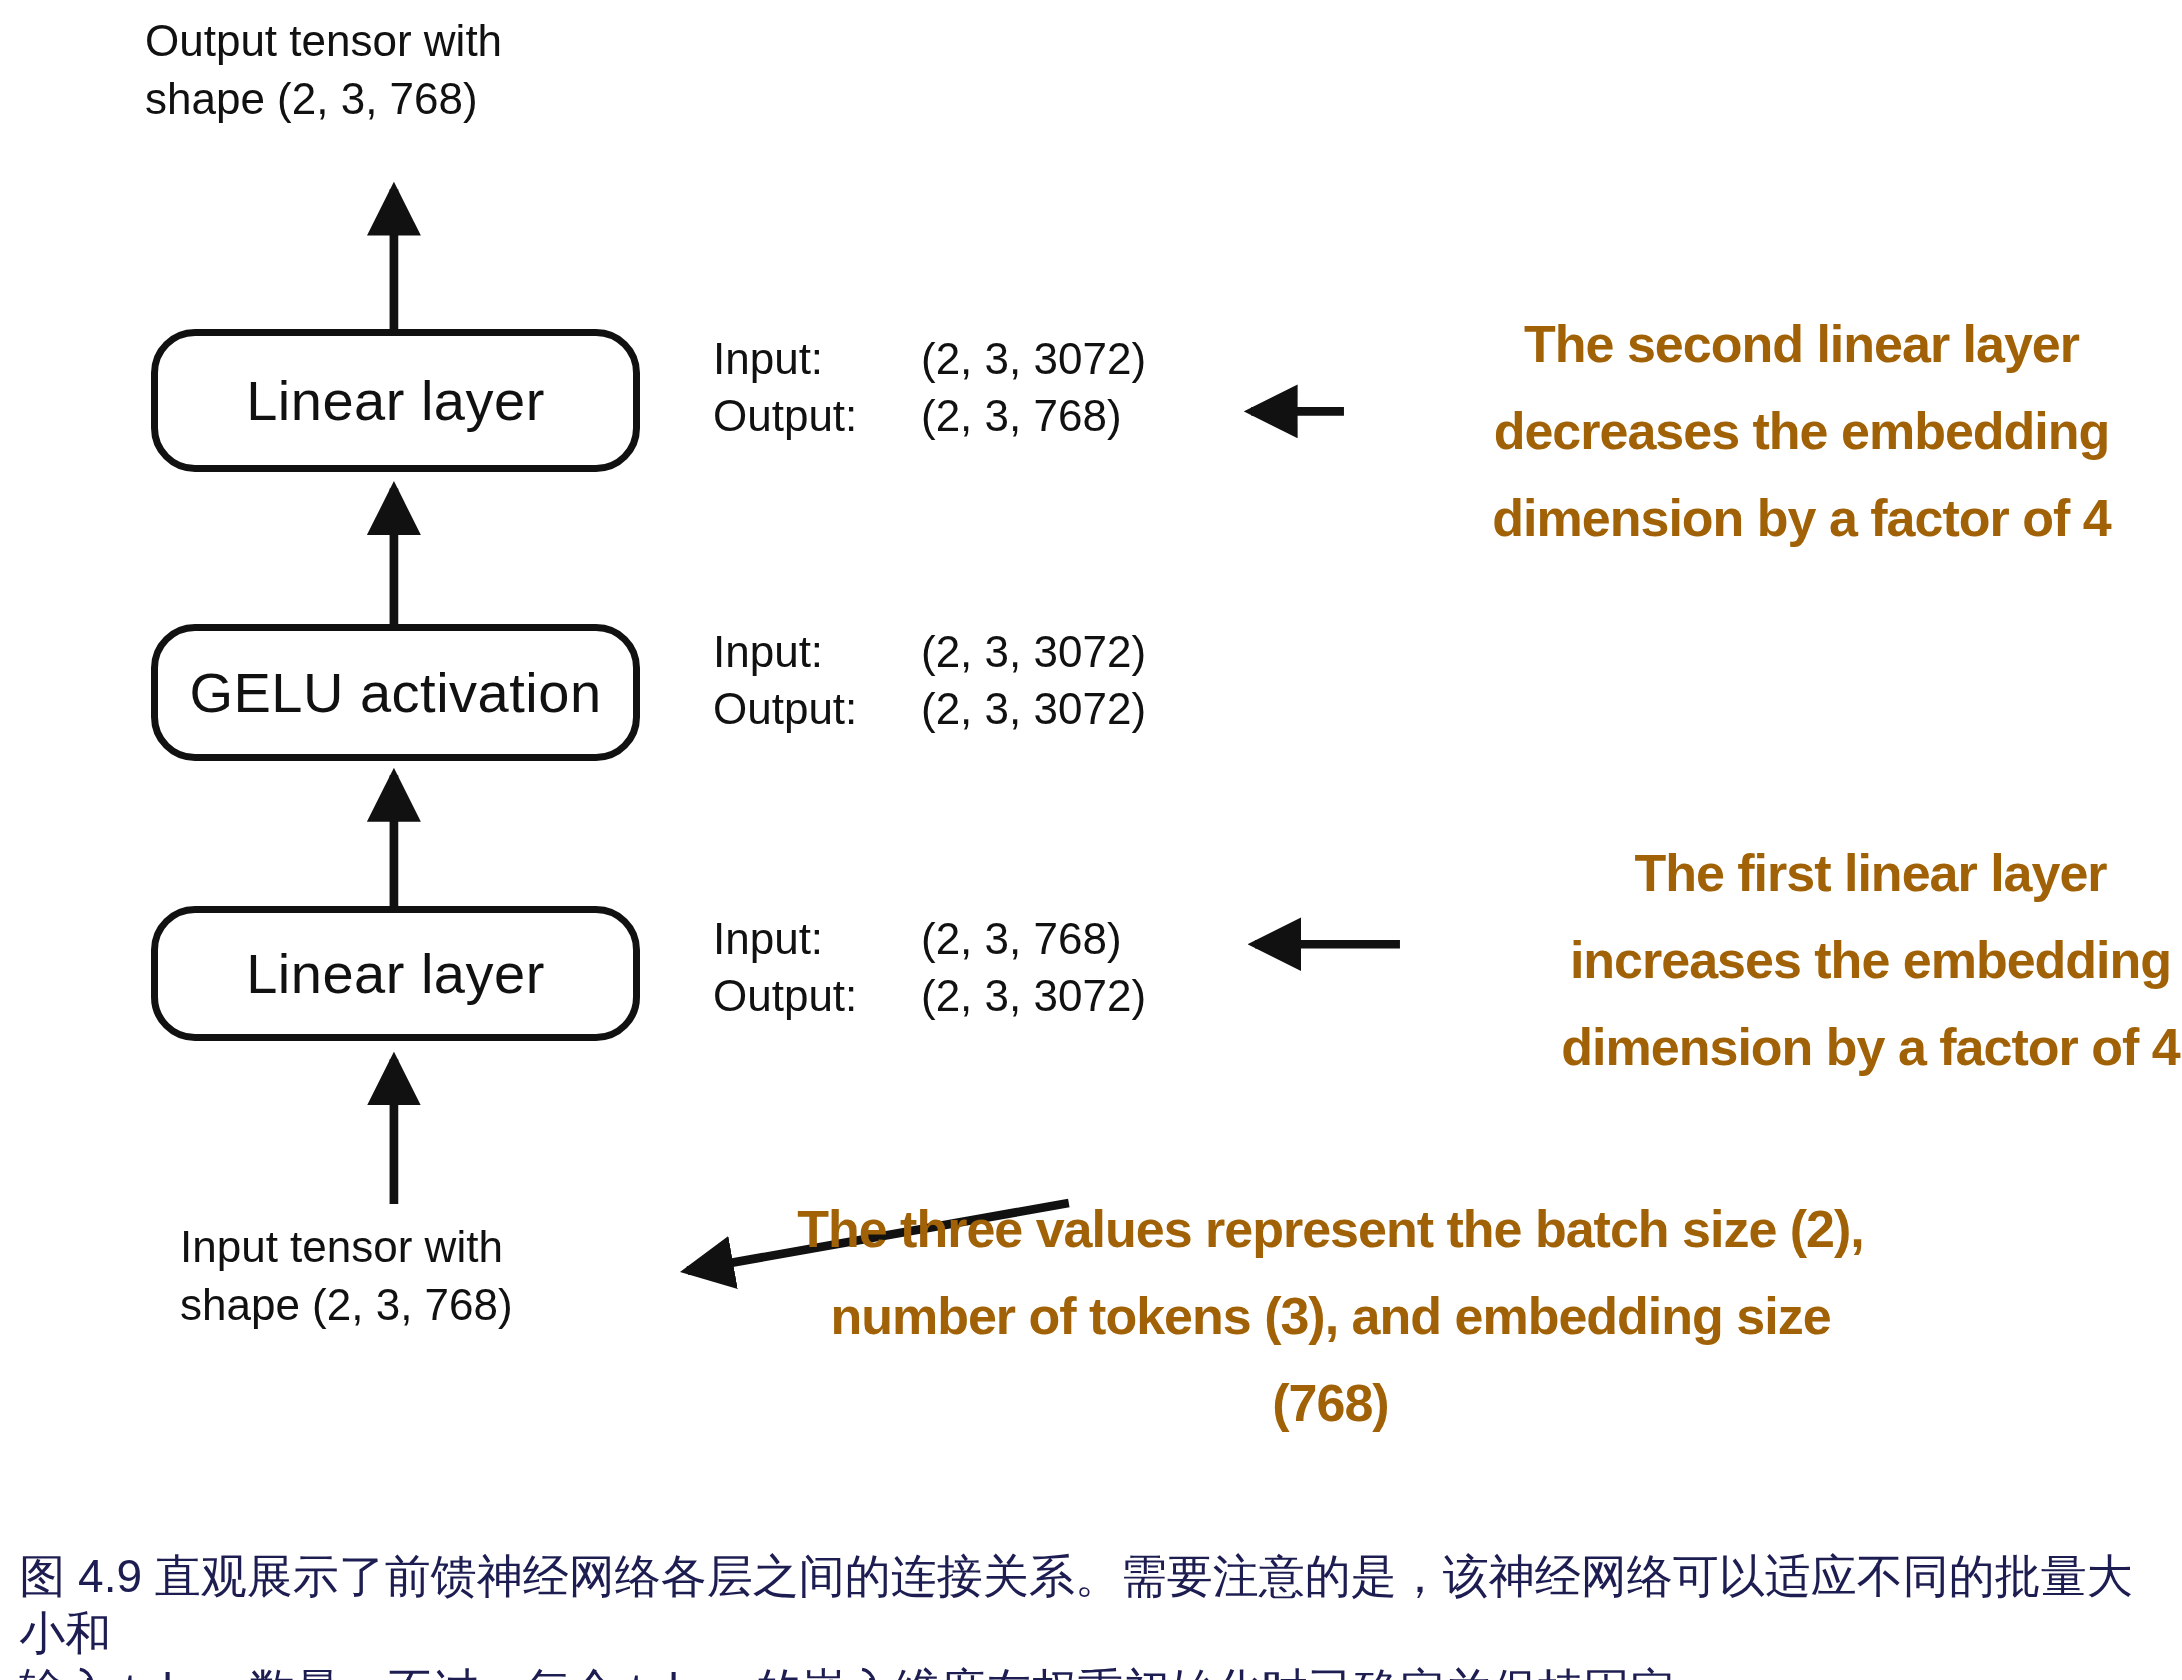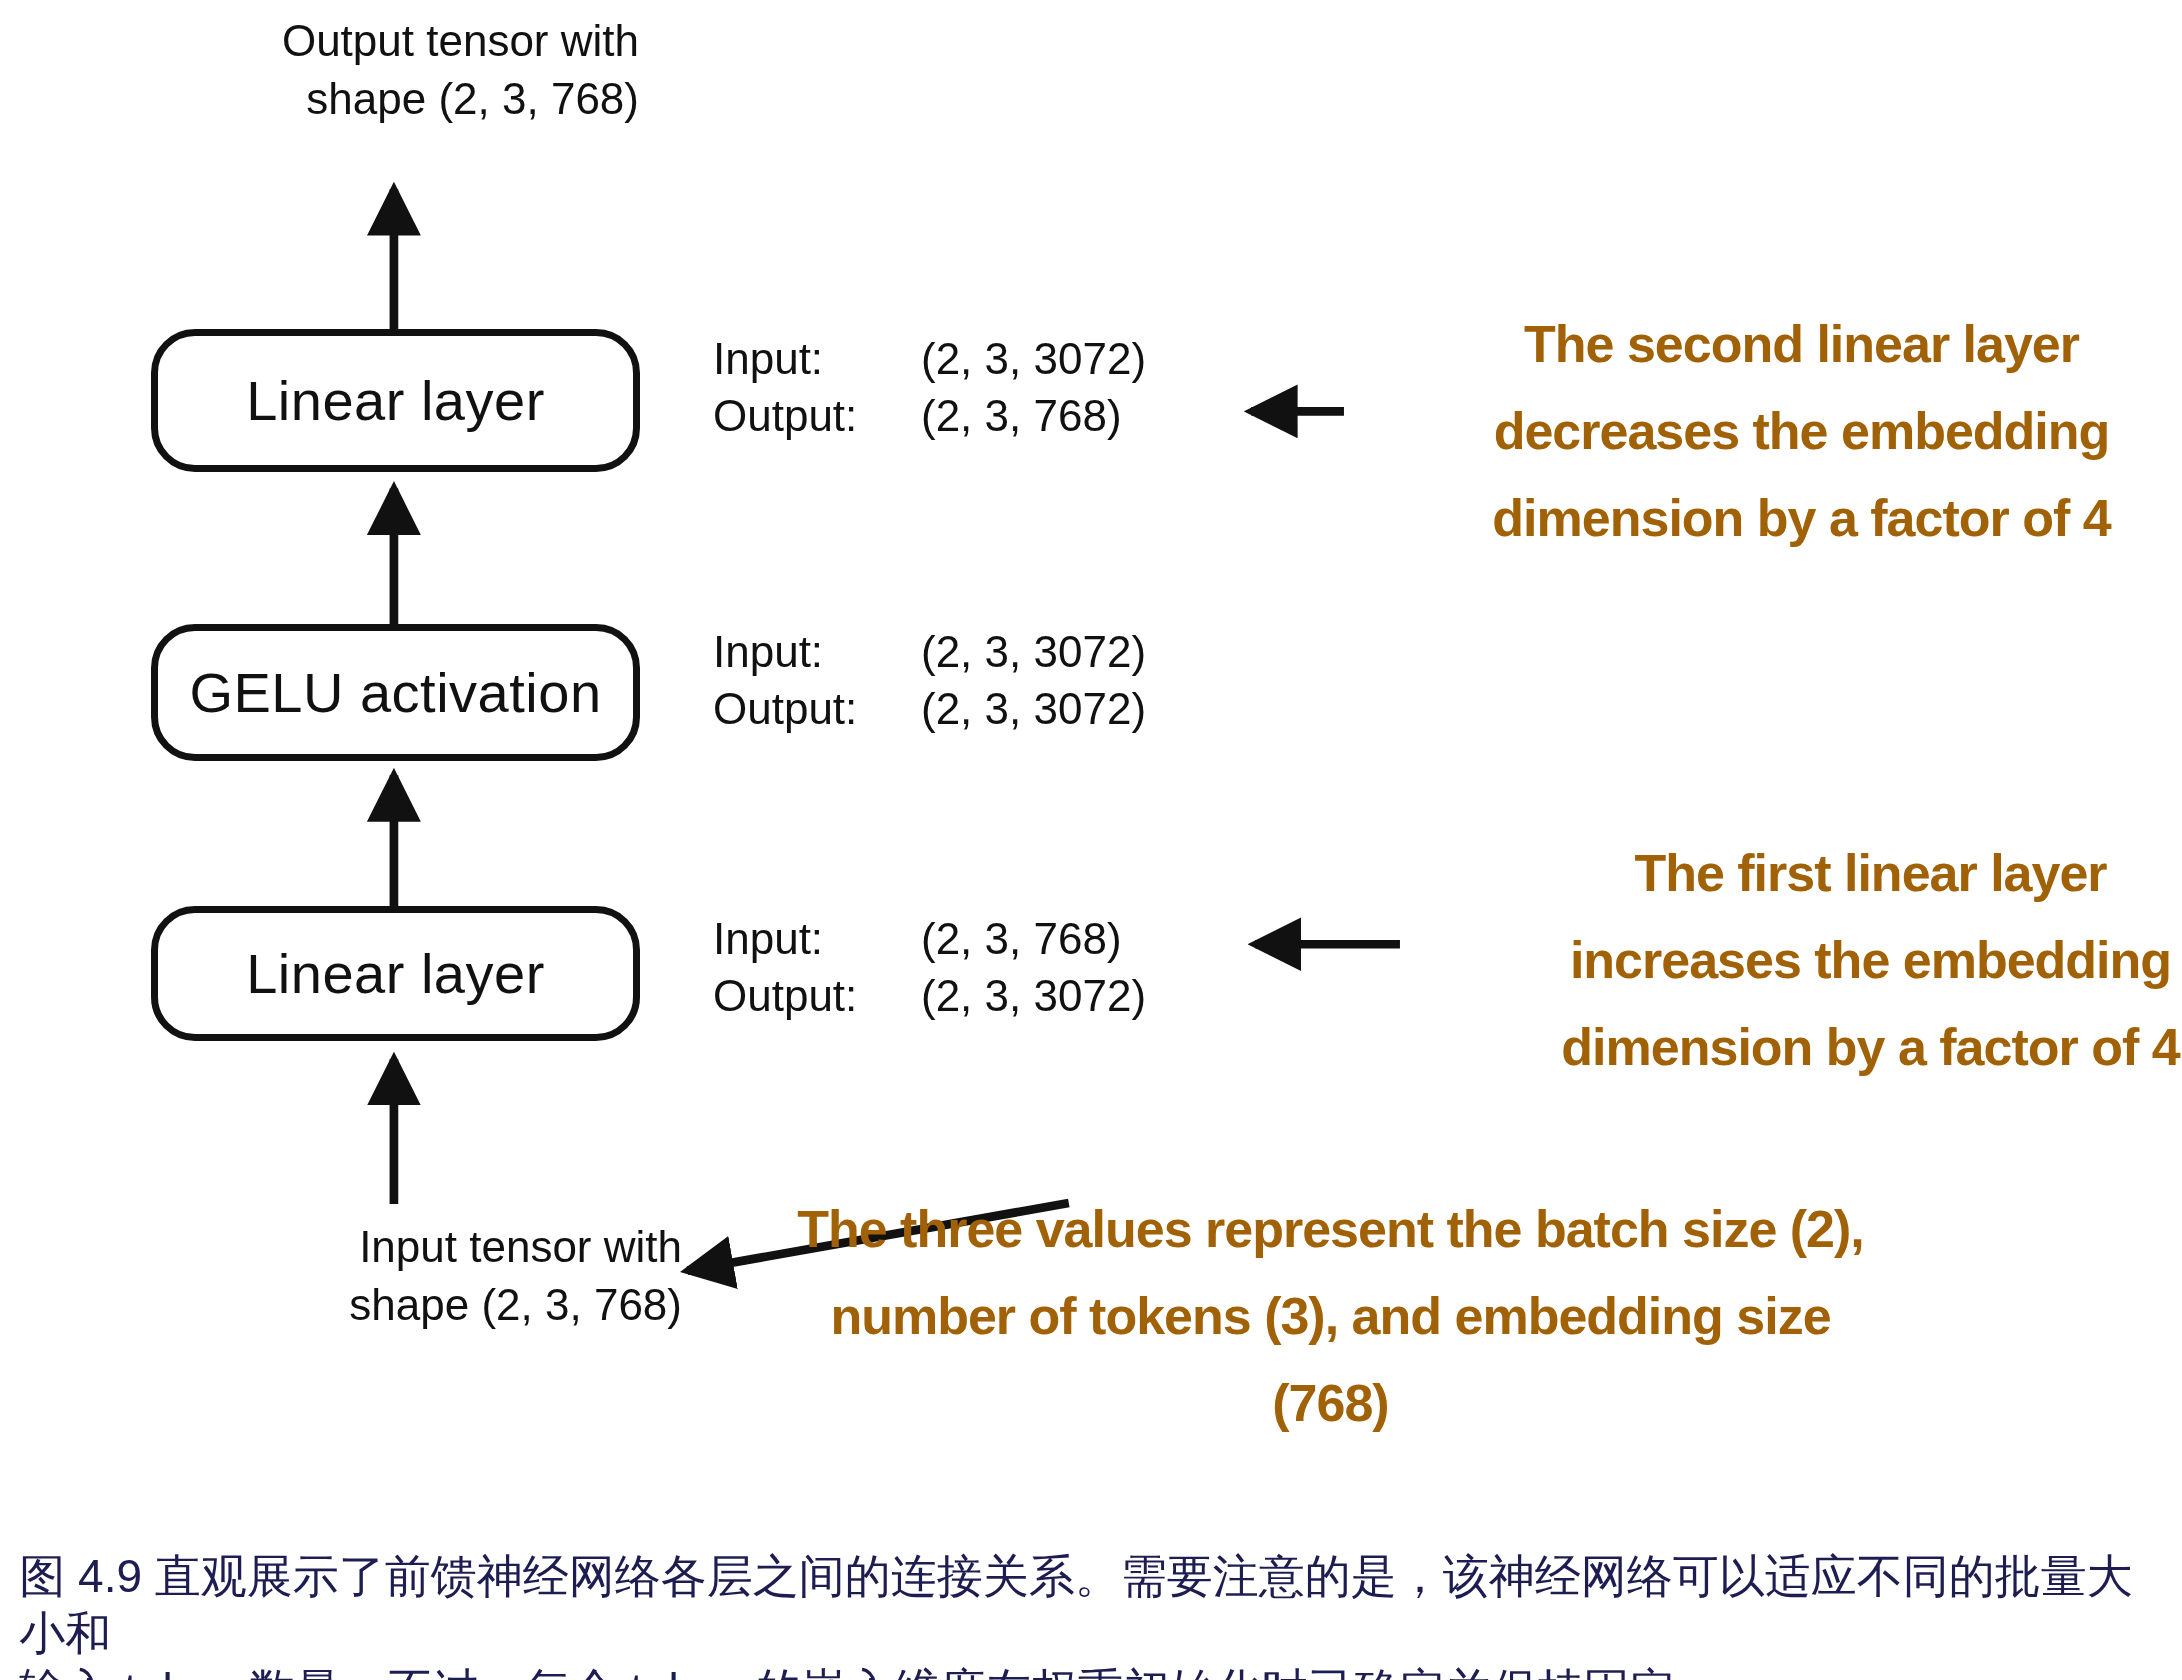--- a/index.html
+++ b/index.html
@@ -70,21 +70,21 @@
       <line x1="408" y1="347" x2="408" y2="196" marker-end="url(#ah)"></line>
       <line x1="408" y1="650" x2="408" y2="506" marker-end="url(#ah)"></line>
       <line x1="408" y1="942" x2="408" y2="803" marker-end="url(#ah)"></line>
       <line x1="408" y1="1247" x2="408" y2="1097" marker-end="url(#ah)"></line>
       <line x1="1392" y1="426" x2="1296" y2="426" marker-end="url(#ah)"></line>
       <line x1="1450" y1="978" x2="1300" y2="978" marker-end="url(#ah)"></line>
       <line x1="1107" y1="1246" x2="712" y2="1316" marker-end="url(#ah)"></line>
     </g>
   </svg>
 
-  <div class="abs dtext prewrap" style="left:145px;top:11.6px;width:494px;text-align:right;">Output tensor with
+  <div class="abs dtext prewrap" style="left:145px;top:11.6px;width:494px;text-align:left;">Output tensor with
 shape (2, 3, 768)</div>
 
   <div class="node" style="top:329px;height:143px;">
     <span class="node-label">Linear layer</span>
   </div>
   <div class="node" style="top:624px;height:137px;">
     <span class="node-label">GELU activation</span>
   </div>
   <div class="node" style="top:906px;height:135px;">
     <span class="node-label">Linear layer</span>
@@ -118,21 +118,21 @@
     <div>The first linear layer</div>
     <div>increases the embedding</div>
     <div>dimension by a factor of 4</div>
   </div>
   <div class="note" style="left:756px;top:1186px;width:1149px;">
     <div>The three values represent the batch size (2),</div>
     <div>number of tokens (3), and embedding size</div>
     <div>(768)</div>
   </div>
 
-  <div class="abs dtext prewrap" style="left:180px;top:1218px;width:502px;text-align:right;">Input tensor with
+  <div class="abs dtext prewrap" style="left:180px;top:1218px;width:502px;text-align:left;">Input tensor with
 shape (2, 3, 768)</div>
 
   <div class="caption">
     <div>图 4.9 直观展示了前馈神经网络各层之间的连接关系。需要注意的是，该神经网络可以适应不同的批量大小和</div>
     <div>输入 token 数量。不过，每个 token 的嵌入维度在权重初始化时已确定并保持固定。</div>
   </div>
 
 </div>
 
 

